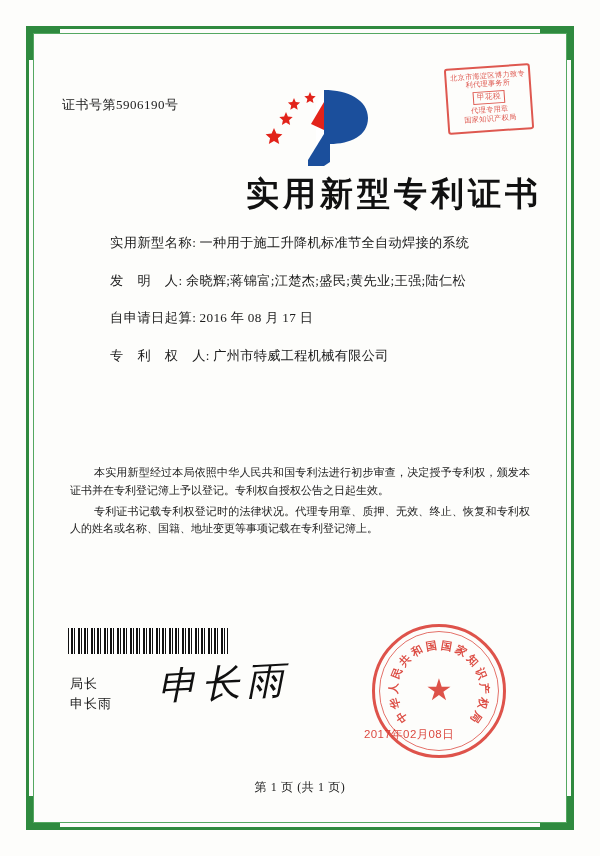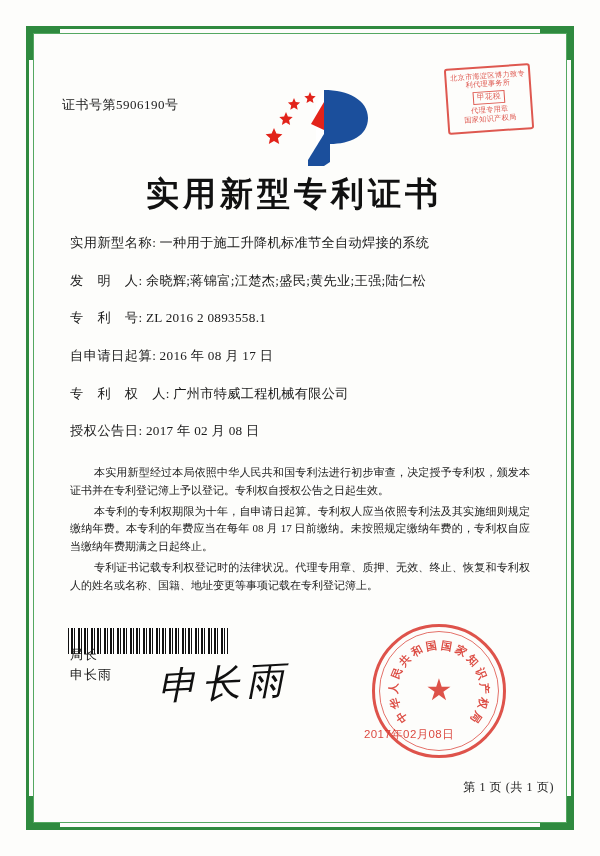--- a/index.html
+++ b/index.html
@@ -104,42 +104,42 @@
     font-size: 7.6px;
   }
   .stamp-square .l3 { margin-top: 2px; display: block; }
   .stamp-square .l4 { margin-top: 1px; display: block; }
 
   .doc-title {
     position: absolute;
     left: 0;
     right: 12px;
     top: 126px;
-    text-align: center;
+    text-align: right;
     font-size: 33px;
     font-weight: bold;
     letter-spacing: 4px;
     color: #111;
     font-family: "Liberation Serif", serif;
   }
 
   .fields {
     position: absolute;
     left: 24px;
     right: 24px;
     top: 188px;
   }
   .field {
     font-size: 13.2px;
     color: #1b1b1b;
     margin-bottom: 20.5px;
     line-height: 1.3;
     white-space: nowrap;
   }
-  .field .lbl { letter-spacing: 0.5px; }
+  .field .lbl { letter-spacing: 0.5px; margin-left: 40px; }
   .field .val { letter-spacing: 0.3px; }
 
   .paras {
     position: absolute;
     left: 24px;
     right: 24px;
     top: 410px;
     font-size: 11px;
     line-height: 1.62;
     color: #1b1b1b;
@@ -163,21 +163,21 @@
       #111 0px, #111 1px, #fff 1px, #fff 3px,
       #111 3px, #111 5px, #fff 5px, #fff 6px,
       #111 6px, #111 7px, #fff 7px, #fff 10px,
       #111 10px, #111 12px, #fff 12px, #fff 13px
     );
   }
 
   .signer {
     position: absolute;
     left: 24px;
-    top: 599px;
+    top: 628px;
     font-size: 13px;
     line-height: 1.55;
     color: #1b1b1b;
     letter-spacing: 1px;
   }
 
   .signature {
     position: absolute;
     left: 112px;
     top: 612px;
@@ -246,21 +246,21 @@
     font-size: 11.5px;
     letter-spacing: 0.4px;
     font-family: "Liberation Sans", sans-serif;
   }
 
   .footer {
     position: absolute;
     left: 0;
     right: 0;
     bottom: 14px;
-    text-align: right;
+    text-align: center;
     font-size: 12px;
     color: #1b1b1b;
     letter-spacing: 0.6px;
   }
 </style>
 </head>
 <body>
 
 <div class="page">
 
@@ -302,40 +302,31 @@
     <div class="fields">
       <div class="field">
         <span class="lbl">实用新型名称:</span>
         <span class="val">一种用于施工升降机标准节全自动焊接的系统</span>
       </div>
       <div class="field">
         <span class="lbl">发　明　人:</span>
         <span class="val">余晓辉;蒋锦富;江楚杰;盛民;黄先业;王强;陆仁松</span>
       </div>
       <div class="field">
-        <span class="lbl">专　利　号:</span>
-        <span class="val">ZL 2016 2 0893558.1</span>
-      </div>
-      <div class="field">
         <span class="lbl">自申请日起算:</span>
         <span class="val">2016 年 08 月 17 日</span>
       </div>
       <div class="field">
         <span class="lbl">专　利　权　人:</span>
         <span class="val">广州市特威工程机械有限公司</span>
       </div>
-      <div class="field">
-        <span class="lbl">授权公告日:</span>
-        <span class="val">2017 年 02 月 08 日</span>
-      </div>
     </div>
 
     <div class="paras">
       <p>本实用新型经过本局依照中华人民共和国专利法进行初步审查，决定授予专利权，颁发本证书并在专利登记簿上予以登记。专利权自授权公告之日起生效。</p>
-      <p>本专利的专利权期限为十年，自申请日起算。专利权人应当依照专利法及其实施细则规定缴纳年费。本专利的年费应当在每年 08 月 17 日前缴纳。未按照规定缴纳年费的，专利权自应当缴纳年费期满之日起终止。</p>
       <p>专利证书记载专利权登记时的法律状况。代理专用章、质押、无效、终止、恢复和专利权人的姓名或名称、国籍、地址变更等事项记载在专利登记簿上。</p>
     </div>
 
     <div class="barcode"></div>
 
     <div class="signer">
       <div>局长</div>
       <div>申长雨</div>
     </div>
 

